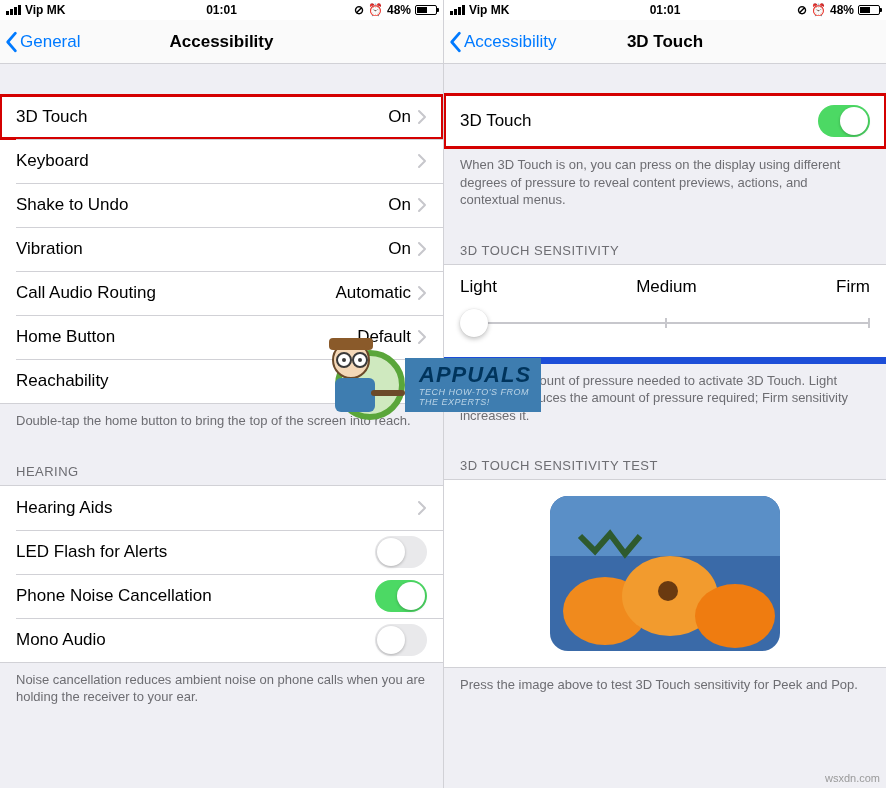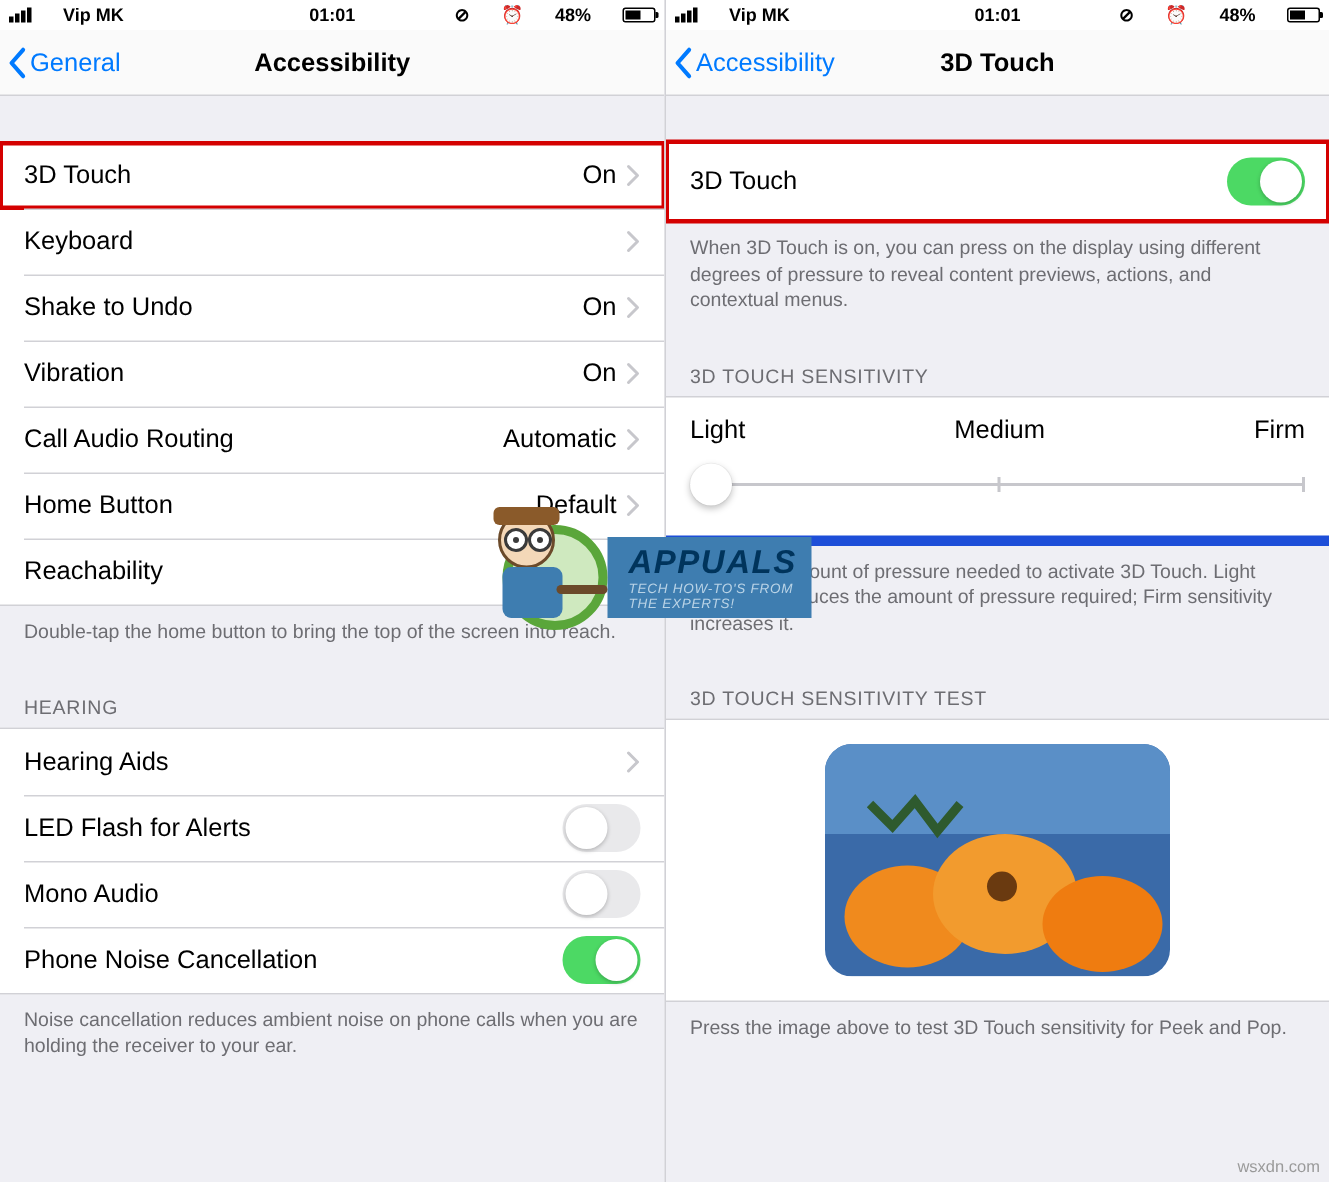--- a/index.html
+++ b/index.html
@@ -3,21 +3,21 @@
 <meta charset="utf-8">
 <style>
   * { box-sizing: border-box; margin: 0; padding: 0; font-family: -apple-system, "Helvetica Neue", Helvetica, Arial, sans-serif; }
   body { background: #fff; width: 886px; height: 788px; overflow: hidden; position: relative; }
   .panes { display: flex; width: 886px; height: 788px; }
   .pane { width: 443px; height: 788px; background: #efeff4; display: flex; flex-direction: column; overflow: hidden; position: relative; }
   .pane + .pane { border-left: 1px solid #d1d1d6; }
 
   
   .status { height: 20px; display: flex; align-items: center; justify-content: space-between; padding: 0 6px; background: #fff; font-size: 12px; font-weight: 600; color: #000; }
-  .status .sleft, .status .sright { display: flex; align-items: center; gap: 21px; }
+  .status .sleft, .status .sright { display: flex; align-items: center; gap: 4px; }
   .status .scenter { position: absolute; left: 0; right: 0; text-align: center; pointer-events: none; font-weight: 600; }
   .signal-dots { display: inline-flex; align-items: flex-end; gap: 1px; }
   .signal-dots span { display: inline-block; width: 3px; background:#000; }
   .signal-dots span:nth-child(1){height:4px}
   .signal-dots span:nth-child(2){height:6px}
   .signal-dots span:nth-child(3){height:8px}
   .signal-dots span:nth-child(4){height:10px}
   .battery { display:inline-flex; align-items:center; gap:1px;}
   .battery .bshell { width: 22px; height: 10px; border:1px solid #000; border-radius:2px; position:relative; }
   .battery .bshell::after { content:""; position:absolute; right:-3px; top:2px; width:2px; height:4px; background:#000; border-radius:0 1px 1px 0;}
@@ -189,28 +189,28 @@
             </svg>
           </span>
       </div>
       <div class="row">
         <div class="label">LED Flash for Alerts</div>
         <div class="toggle off">
             <div class="knob"></div>
           </div>
       </div>
       <div class="row">
+        <div class="label">Phone Noise Cancellation</div>
+        <div class="toggle on">
+            <div class="knob"></div>
+          </div>
+      </div>
+      <div class="row">
         <div class="label">Mono Audio</div>
         <div class="toggle off">
-            <div class="knob"></div>
-          </div>
-      </div>
-      <div class="row">
-        <div class="label">Phone Noise Cancellation</div>
-        <div class="toggle on">
             <div class="knob"></div>
           </div>
       </div>
     </div>
     <div class="footer">Noise cancellation reduces ambient noise on phone calls when you are holding the receiver to your ear.</div>
   </div>
 
   <div class="pane">
     <div class="status">
       <div class="sleft">

